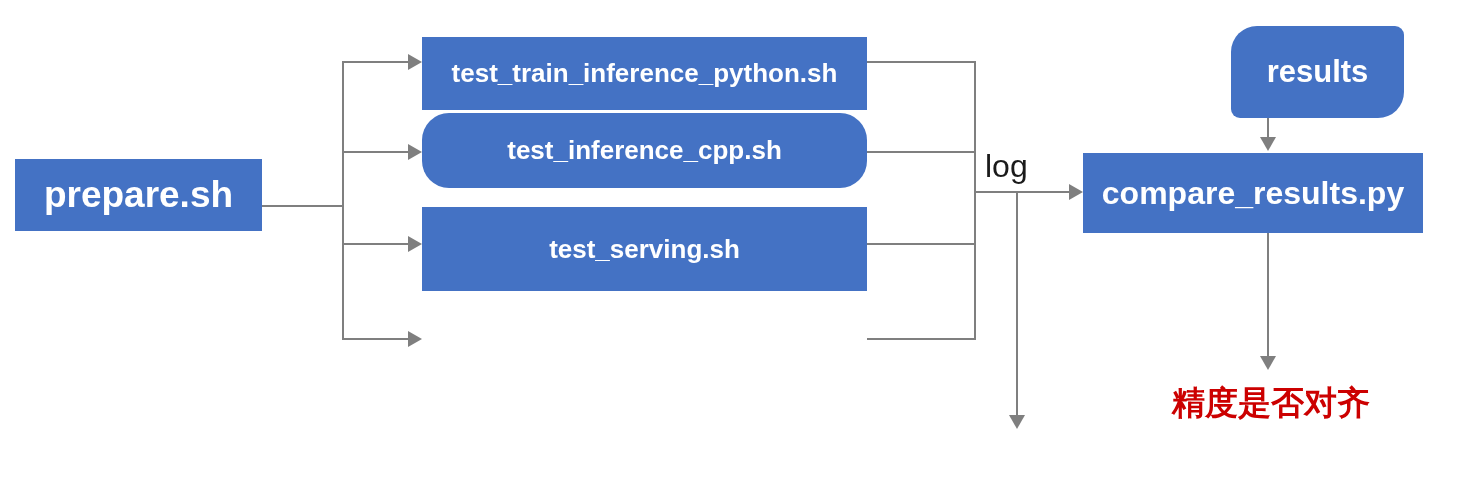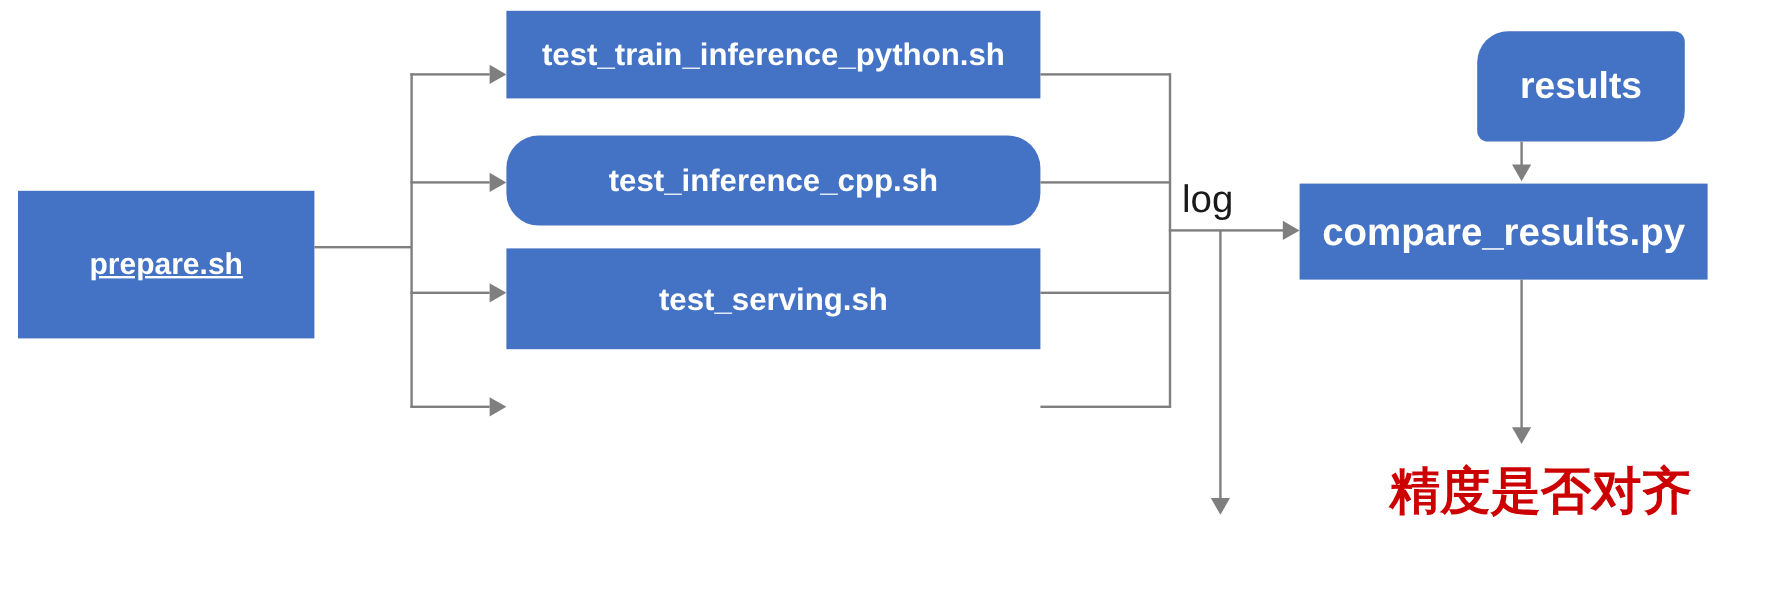--- a/index.html
+++ b/index.html
@@ -19,23 +19,23 @@
     position: absolute;
     background: #4472C4;
     color: #ffffff;
     font-weight: bold;
     display: flex;
     align-items: center;
     justify-content: center;
     text-align: center;
     box-sizing: border-box;
   }
-  .node.prepare  { left: 15px;   top: 159px; width: 247px; height: 123px;  font-size: 25px; text-decoration: underline; }
+  .node.prepare  { left: 15px;   top: 159px; width: 247px; height: 72px;  font-size: 37px; }
   .node.test     { left: 422px;  width: 445px; font-size: 26px; }
-  .node.t1 { top: 9px;  height: 73px; }
+  .node.t1 { top: 37px;  height: 73px; }
   .node.t2 { top: 113px; height: 75px; border-radius: 27px; }
   .node.t3 { top: 207px; height: 84px; }
   .node.t4 { top: 302px; height: 74px; }
   .node.results  { left: 1183px; top: 26px;  width: 173px; height: 92px;  font-size: 31px;
                    border-radius: 26px 9px 26px 9px; margin-left: 48px; }
   .node.compare  { left: 1083px; top: 153px; width: 340px; height: 80px;  font-size: 32px; }
 
   .hline, .vline {
     position: absolute;
     background: #7f7f7f;
@@ -87,21 +87,21 @@
   .ad-cmp  { left: 1260px; top: 356px; }
 
   .log-label {
     position: absolute;
     left: 985px; top: 148px;
     font-size: 32px;
     color: #1a1a1a;
   }
   .red-label {
     position: absolute;
-    font-size: 42px;
+    font-size: 33px;
     font-weight: bold;
     color: #cc0000;
     text-align: center;
     white-space: nowrap;
   }
   .red-label.function  { left: 912px;  top: 440px; width: 216px; }
   .red-label.precision { left: 1158px; top: 381px; width: 226px; }
 </style>
 </head>
 <body>

